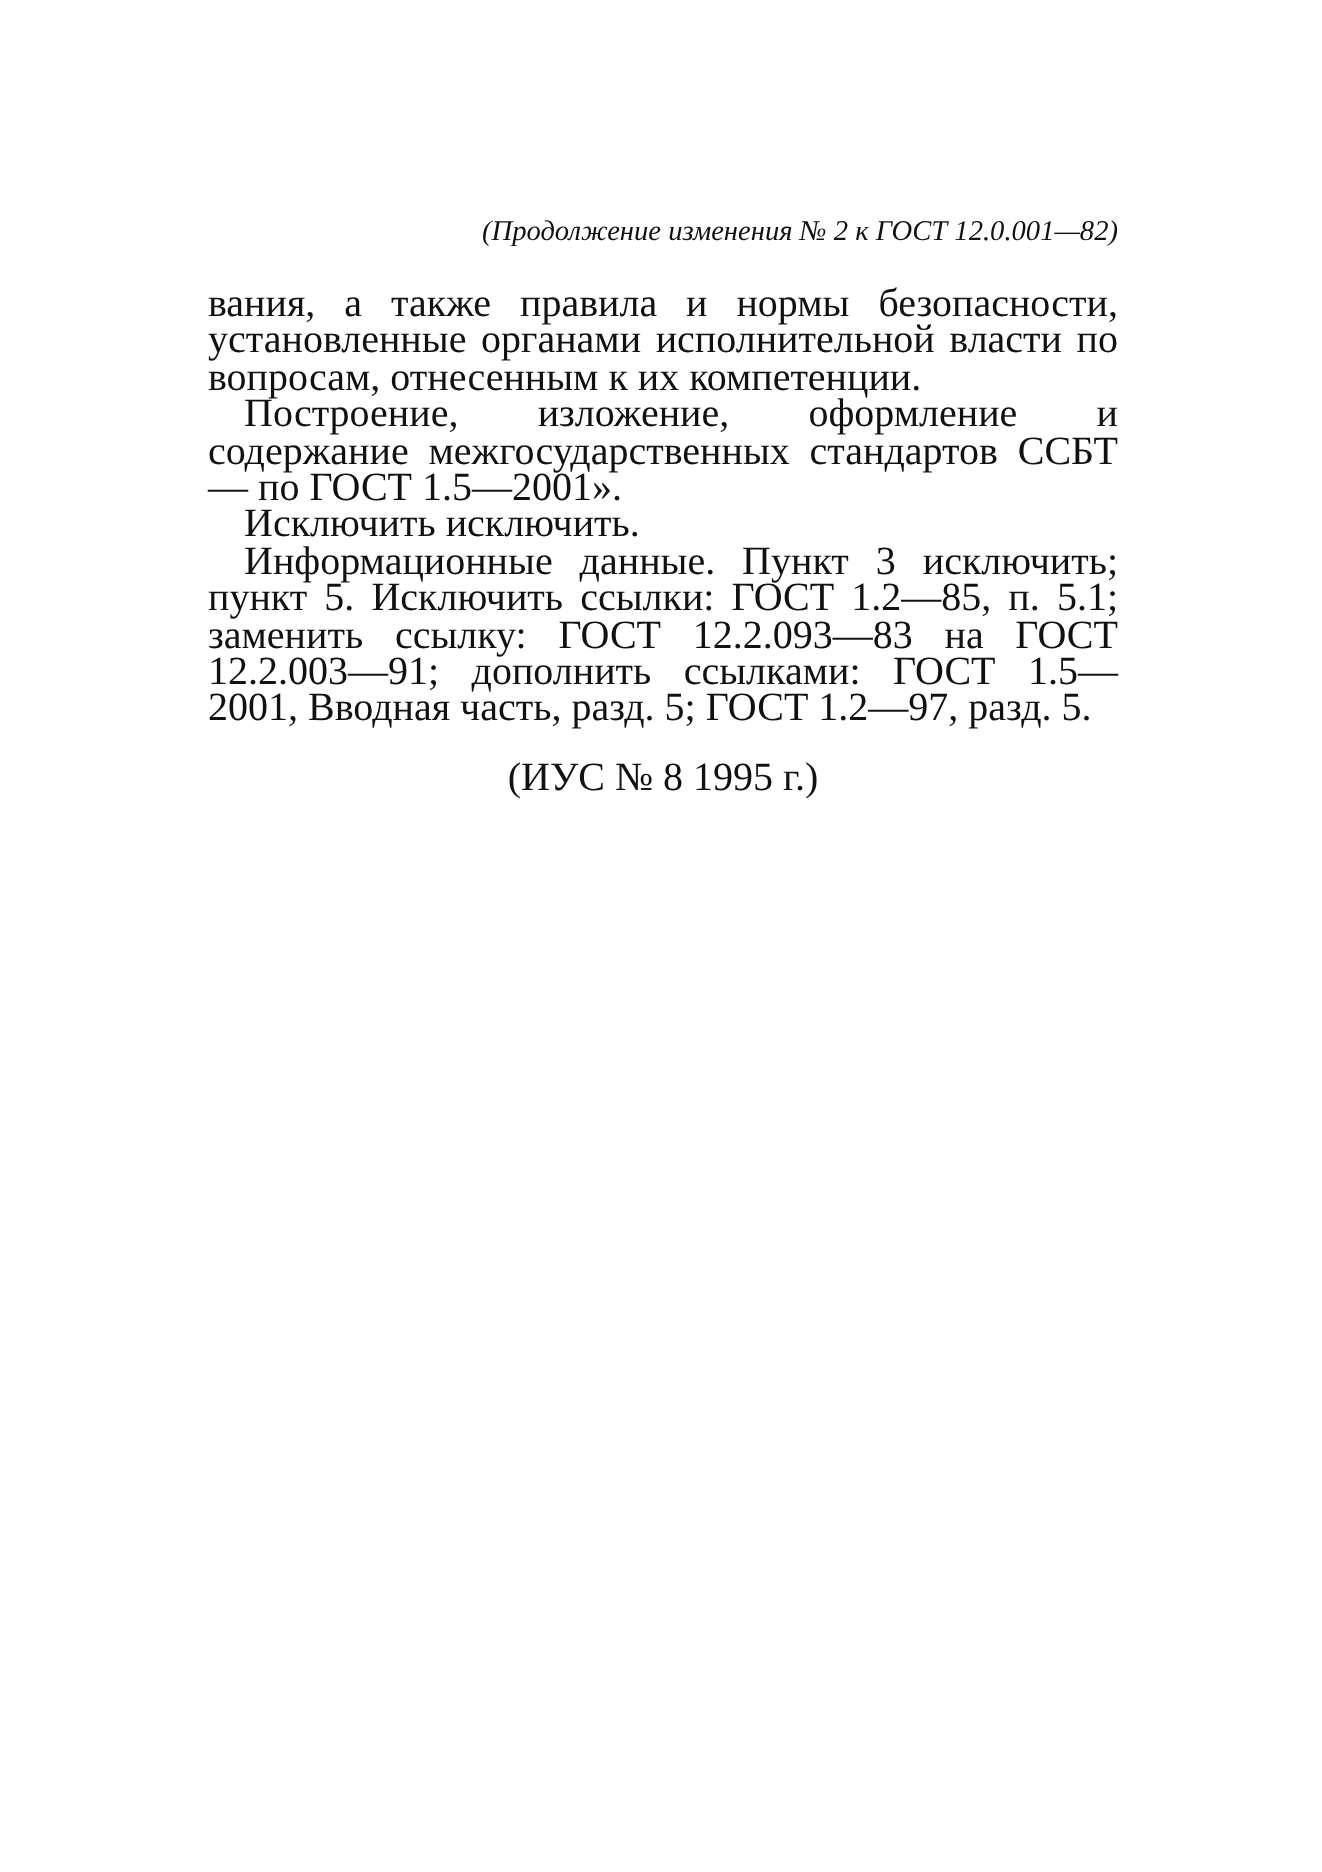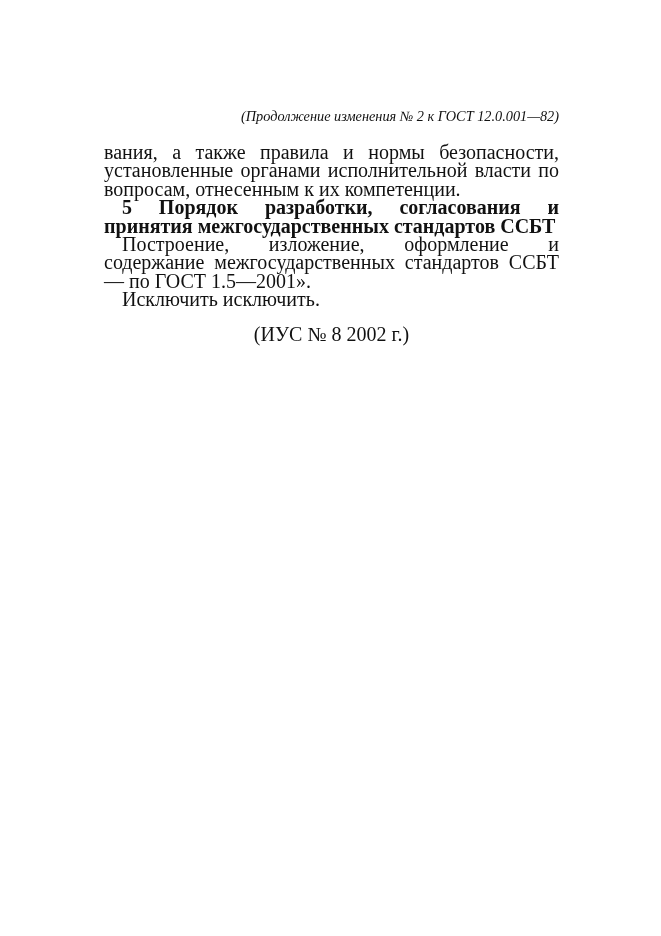--- a/index.html
+++ b/index.html
@@ -16,19 +16,19 @@
   .ius { text-align:center !important; text-align-last:center !important; }
 </style>
 </head>
 <body>
 
 <div class="page">
   <div class="header">(Продолжение изменения № 2 к ГОСТ 12.0.001—82)</div>
 
   <div class="body">
     <p>вания, а также правила и нормы безопасности, установленные органами исполнительной власти по вопросам, отнесенным к их компетенции.</p>
-    <p class="ind bold">5 Порядок разработки, согласования и принятия межгосударственных стандартов ССБТ</p>
     <p class="ind">Построение, изложение, оформление и содержание межгосударственных стандартов ССБТ — по ГОСТ 1.5—2001».</p>
     <p class="ind">Исключить исключить.</p>
+    <p class="ind">Информационные данные. Пункт 3 исключить; пункт 5. Исключить ссылки: ГОСТ 1.2—85, п. 5.1; заменить ссылку: ГОСТ 12.2.093—83 на ГОСТ 12.2.003—91; дополнить ссылками: ГОСТ 1.5—2001, Вводная часть, разд. 5; ГОСТ 1.2—97, разд. 5.</p>
     <div class="gap"></div>
-    <p class="ius">(ИУС № 8 2002 г.)</p>
+    <p class="ius">(ИУС № 8 1995 г.)</p>
   </div>
 </div>
 
 </body></html>

